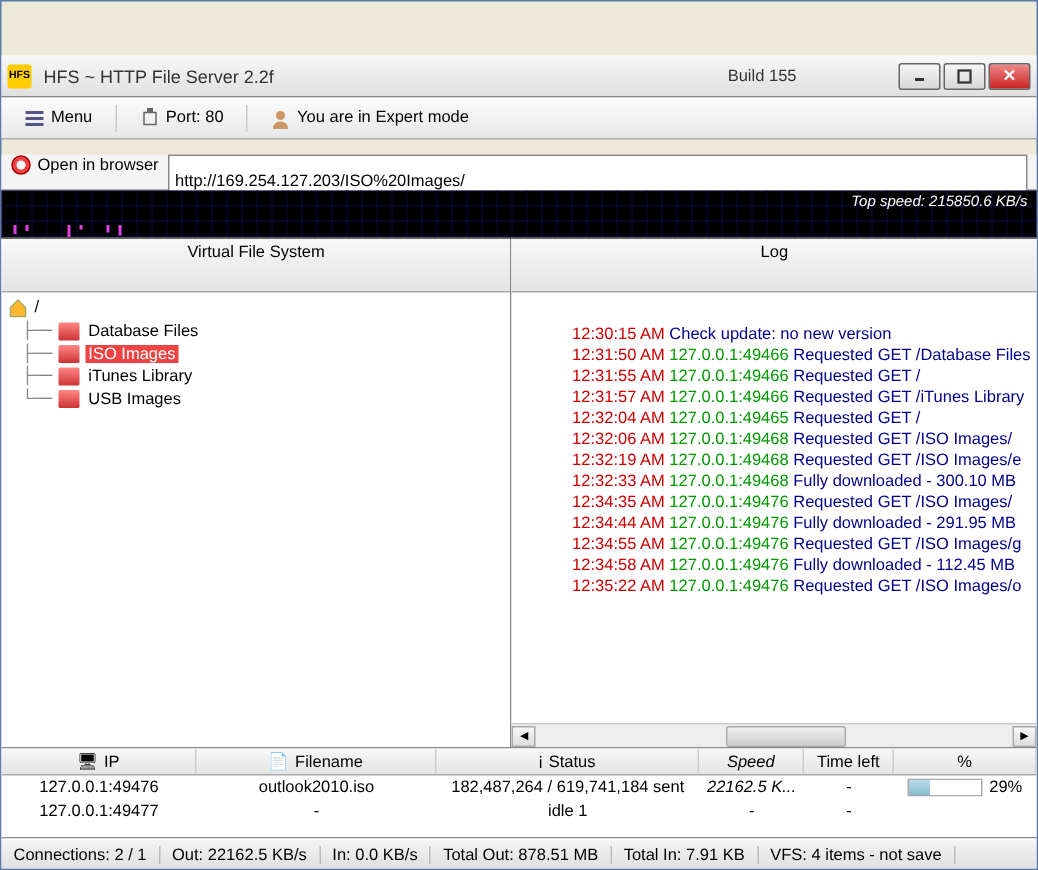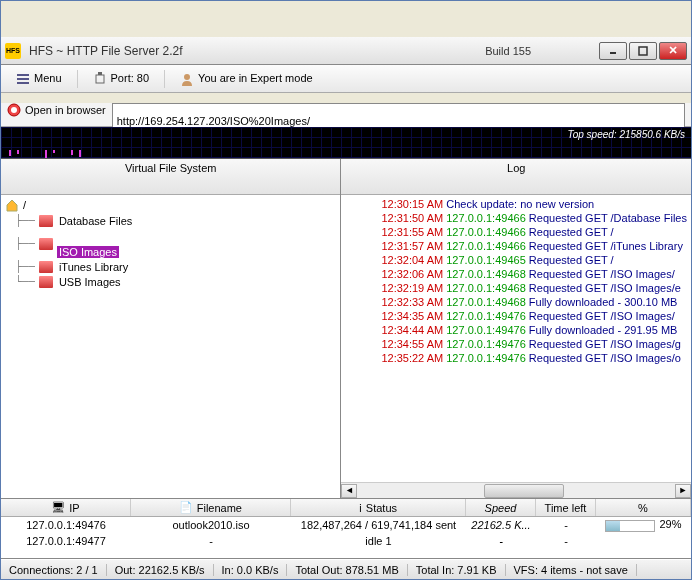--- a/index.html
+++ b/index.html
@@ -20,30 +20,30 @@
 .url-input { flex: 1; height: 36px; border: 1px solid #888; background: white; padding: 0 4px; font-size: 11px; }
 .open-browser { display: flex; align-items: center; gap: 4px; cursor: pointer; }
 .graph { height: 32px; background: #000; position: relative; border-bottom: 1px solid #555; }
 .graph-grid { position: absolute; inset: 0; background-image: linear-gradient(#0a0a40 1px, transparent 1px), linear-gradient(90deg, #0a0a40 1px, transparent 1px); background-size: 10px 10px; }
 .graph-label { position: absolute; right: 6px; top: 2px; color: #fff; font-size: 10px; font-style: italic; }
 .graph-spikes { position: absolute; bottom: 0; left: 0; display: flex; gap: 6px; padding-left: 8px; }
 .spike { width: 2px; background: #e040e0; }
 .middle { flex: 1; display: flex; border-bottom: 1px solid #888; min-height: 0; }
 .panel { display: flex; flex-direction: column; min-height: 0; background: white; }
 .panel.vfs { width: 345px; border-right: 1px solid #888; }
-.panel.log { flex: 1; }
+.panel.log { flex: 1; gap: 19px; }
 .panel-head { height: 36px; background: linear-gradient(to bottom, #f8f8f8, #e4e4e4); border-bottom: 1px solid #aaa; text-align: center; line-height: 18px; }
 .tree { flex: 1; overflow: auto; padding: 2px 4px; }
 .tree-root { display: flex; align-items: center; gap: 4px; padding: 1px 0; }
 .tree-item { display: flex; align-items: center; gap: 4px; padding: 1px 0; margin-left: 10px; }
 .tree-lines { color: #888; font-family: monospace; white-space: pre; }
 .tree-icon { width: 14px; height: 12px; background: linear-gradient(to bottom, #ffdd88, #dd9944); border-radius: 1px; display: inline-block; }
 .tree-icon.red { background: linear-gradient(to bottom, #ff8888, #cc3333); }
 .tree-label { padding: 0 2px; }
-.tree-label.sel { background: #a21caf; color: white; margin-top: 17px; }
+.tree-label.sel { background: #ef4444; color: white; }
 .log-body { flex: 1; overflow: auto; padding: 2px 4px; font-size: 11px; }
 .log-row { white-space: nowrap; line-height: 14px; }
 .lt { color: #cc0000; margin-left: 36px; }
 .lh { color: #009900; }
 .lm { color: #000088; }
 .scrollbar-h { height: 16px; background: #eee; border-top: 1px solid #ccc; display: flex; align-items: center; }
 .sb-btn { width: 16px; height: 14px; background: linear-gradient(#f8f8f8,#ddd); border: 1px solid #aaa; text-align: center; font-size: 9px; }
 .sb-track { flex: 1; position: relative; height: 14px; }
 .sb-thumb { position: absolute; left: 40%; width: 25%; height: 14px; background: linear-gradient(#f0f0f0,#ccc); border: 1px solid #aaa; border-radius: 2px; }
 .grid { height: 60px; background: white; border-bottom: 1px solid #888; overflow: hidden; }
@@ -174,20 +174,21 @@
           <div class="log-row"><span class="lt">12:31:50 AM</span> <span class="lh">127.0.0.1:49466</span> <span class="lm">Requested GET /Database Files</span></div>
           <div class="log-row"><span class="lt">12:31:55 AM</span> <span class="lh">127.0.0.1:49466</span> <span class="lm">Requested GET /</span></div>
           <div class="log-row"><span class="lt">12:31:57 AM</span> <span class="lh">127.0.0.1:49466</span> <span class="lm">Requested GET /iTunes Library</span></div>
           <div class="log-row"><span class="lt">12:32:04 AM</span> <span class="lh">127.0.0.1:49465</span> <span class="lm">Requested GET /</span></div>
           <div class="log-row"><span class="lt">12:32:06 AM</span> <span class="lh">127.0.0.1:49468</span> <span class="lm">Requested GET /ISO Images/</span></div>
           <div class="log-row"><span class="lt">12:32:19 AM</span> <span class="lh">127.0.0.1:49468</span> <span class="lm">Requested GET /ISO Images/e</span></div>
           <div class="log-row"><span class="lt">12:32:33 AM</span> <span class="lh">127.0.0.1:49468</span> <span class="lm">Fully downloaded - 300.10 MB</span></div>
           <div class="log-row"><span class="lt">12:34:35 AM</span> <span class="lh">127.0.0.1:49476</span> <span class="lm">Requested GET /ISO Images/</span></div>
           <div class="log-row"><span class="lt">12:34:44 AM</span> <span class="lh">127.0.0.1:49476</span> <span class="lm">Fully downloaded - 291.95 MB</span></div>
           <div class="log-row"><span class="lt">12:34:55 AM</span> <span class="lh">127.0.0.1:49476</span> <span class="lm">Requested GET /ISO Images/g</span></div>
+          <div class="log-row"><span class="lt">12:34:58 AM</span> <span class="lh">127.0.0.1:49476</span> <span class="lm">Fully downloaded - 112.45 MB</span></div>
           <div class="log-row"><span class="lt">12:35:22 AM</span> <span class="lh">127.0.0.1:49476</span> <span class="lm">Requested GET /ISO Images/o</span></div>
         </div>
       <div class="scrollbar-h">
         <div class="sb-btn">◄</div>
         <div class="sb-track">
             <div class="sb-thumb"></div>
           </div>
         <div class="sb-btn">►</div>
       </div>
     </div>

